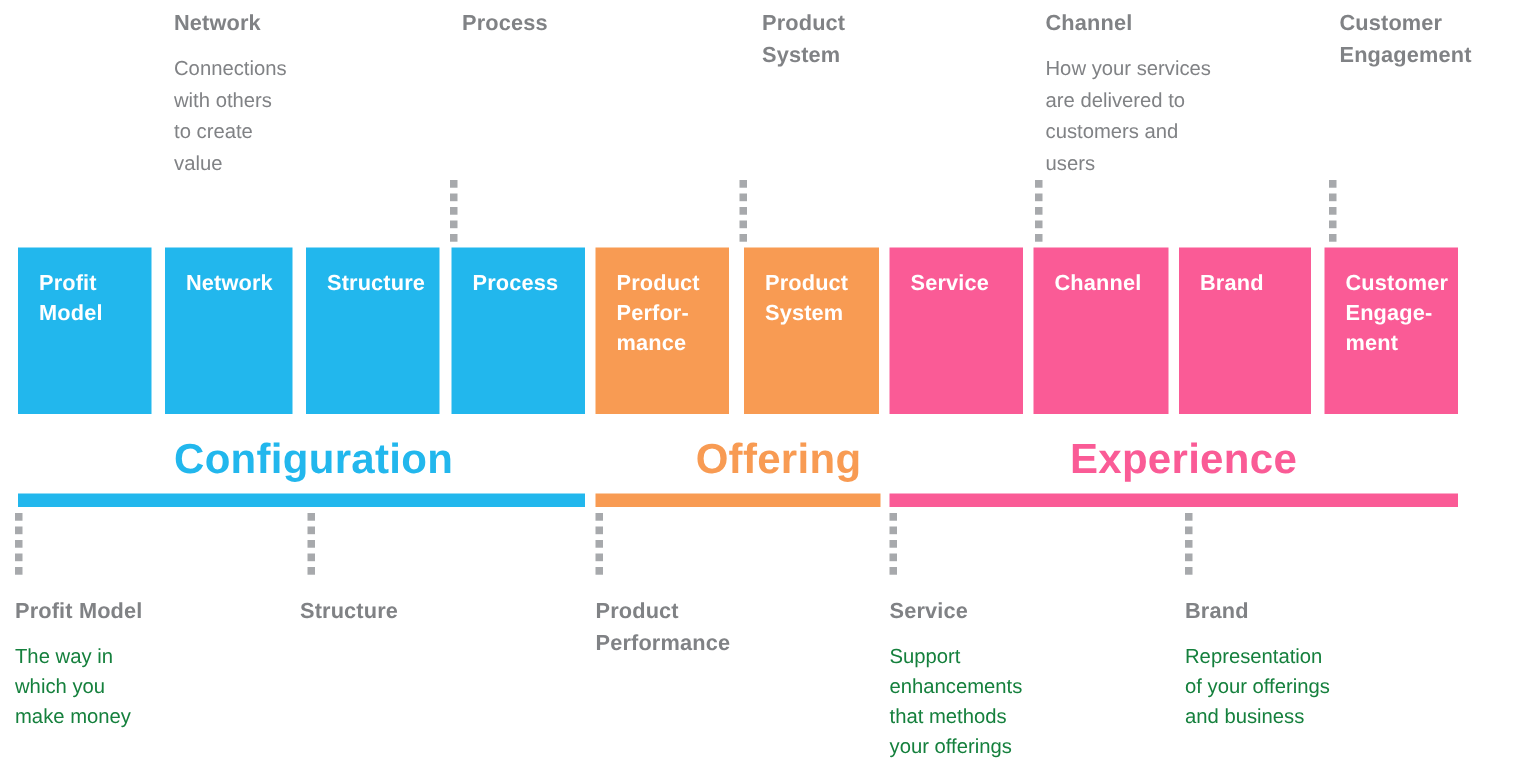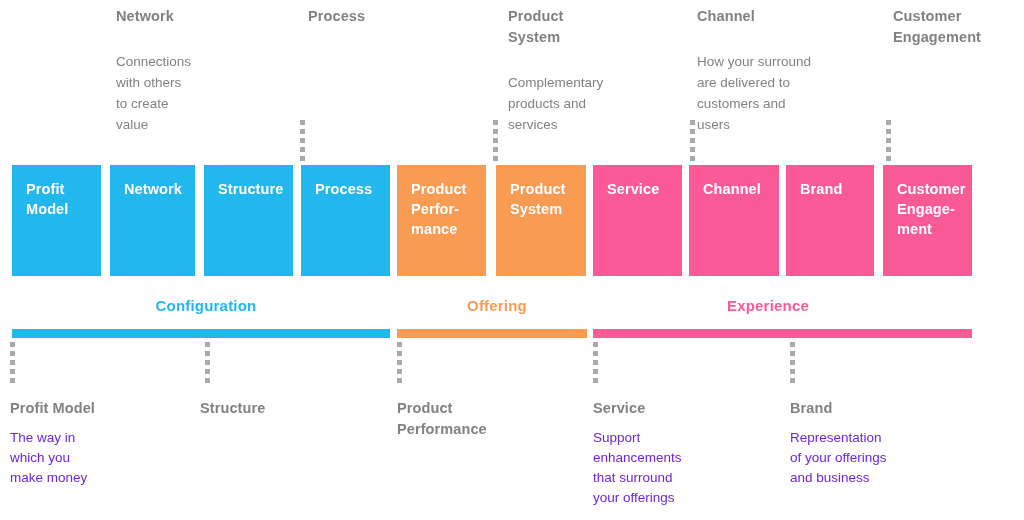--- a/index.html
+++ b/index.html
@@ -20,21 +20,21 @@
     line-height:21px;
     letter-spacing:0.1px;
     color:#808285;
     white-space:pre-line;
   }
   .top-note .tn-body{
     font-size:13.5px;
     line-height:21px;
     color:#808285;
     white-space:pre-line;
-    margin-top:24px;
+    margin-top:8px;
   }
 
   
   .dotline{
     position:absolute;
     width:5px;
     background-image:linear-gradient(to bottom,#a7a9ac 0px,#a7a9ac 5px,rgba(0,0,0,0) 5px,rgba(0,0,0,0) 9px);
     background-size:5px 9px;
     background-repeat:repeat-y;
   }
@@ -55,21 +55,21 @@
   }
   .tile.blue{background:#22b7ed;}
   .tile.orange{background:#f89b53;}
   .tile.pink{background:#fa5b96;}
 
   
   .cat-label{
     position:absolute;
     top:292px;
     font-weight:bold;
-    font-size:15px;
+    font-size:28px;
     line-height:28px;
     text-align:center;
     letter-spacing:0.2px;
   }
   .cat-label.blue{color:#22b7ed;}
   .cat-label.orange{color:#f89b53;}
   .cat-label.pink{color:#fa5b96;}
 
   
   .cat-bar{position:absolute;top:329px;height:9px;}
@@ -83,21 +83,21 @@
     font-weight:bold;
     font-size:14.5px;
     line-height:21px;
     letter-spacing:0.1px;
     color:#808285;
     white-space:pre-line;
   }
   .bot-note .bn-body{
     font-size:13.5px;
     line-height:20px;
-    color:#6d28d9;
+    color:#15803d;
     white-space:pre-line;
     margin-top:9px;
   }
 </style>
 </head>
 <body>
 
 <div id="stage">
 
   <div id="top-notes-layer">
@@ -107,27 +107,24 @@
 with others
 to create
 value</div>
       </div>
       <div class="top-note" style="left: 308px; top: 6px; width: 180px;">
         <div class="tn-title">Process</div>
       </div>
       <div class="top-note" style="left: 508px; top: 6px; width: 180px;">
         <div class="tn-title">Product
 System</div>
-        <div class="tn-body">Complementary
-products and
-services</div>
       </div>
       <div class="top-note" style="left: 697px; top: 6px; width: 188px;">
         <div class="tn-title">Channel</div>
-        <div class="tn-body">How your surround
+        <div class="tn-body">How your services
 are delivered to
 customers and
 users</div>
       </div>
       <div class="top-note" style="left: 893px; top: 6px; width: 131px;">
         <div class="tn-title">Customer
 Engagement</div>
       </div>
     </div>
 
@@ -152,22 +149,22 @@
       <div class="tile pink" style="left: 593px; width: 89px;">Service</div>
       <div class="tile pink" style="left: 689px; width: 90px;">Channel</div>
       <div class="tile pink" style="left: 786px; width: 88px;">Brand</div>
       <div class="tile pink" style="left: 883px; width: 89px;">Customer
 Engage-
 ment</div>
     </div>
 
   <div id="cat-labels-layer">
       <div class="cat-label blue" style="left: 116px; width: 180px;">Configuration</div>
-      <div class="cat-label orange" style="left: 407px; width: 180px;">Offering</div>
-      <div class="cat-label pink" style="left: 678px; width: 180px;">Experience</div>
+      <div class="cat-label orange" style="left: 429px; width: 180px;">Offering</div>
+      <div class="cat-label pink" style="left: 699px; width: 180px;">Experience</div>
     </div>
 
   <div id="cat-bars-layer">
       <div class="cat-bar blue" style="left: 12px; width: 378px;"></div>
       <div class="cat-bar orange" style="left: 397px; width: 190px;"></div>
       <div class="cat-bar pink" style="left: 593px; width: 379px;"></div>
     </div>
 
   <div id="bottom-connectors-layer">
       <div class="dotline" style="left: 10px; top: 342px; height: 42px;"></div>
@@ -188,21 +185,21 @@
         <div class="bn-title">Structure</div>
       </div>
       <div class="bot-note" style="left: 397px; top: 398px; width: 180px;">
         <div class="bn-title">Product
 Performance</div>
       </div>
       <div class="bot-note" style="left: 593px; top: 398px; width: 180px;">
         <div class="bn-title">Service</div>
         <div class="bn-body">Support
 enhancements
-that surround
+that methods
 your offerings</div>
       </div>
       <div class="bot-note" style="left: 790px; top: 398px; width: 190px;">
         <div class="bn-title">Brand</div>
         <div class="bn-body">Representation
 of your offerings
 and business</div>
       </div>
     </div>
 </div>

